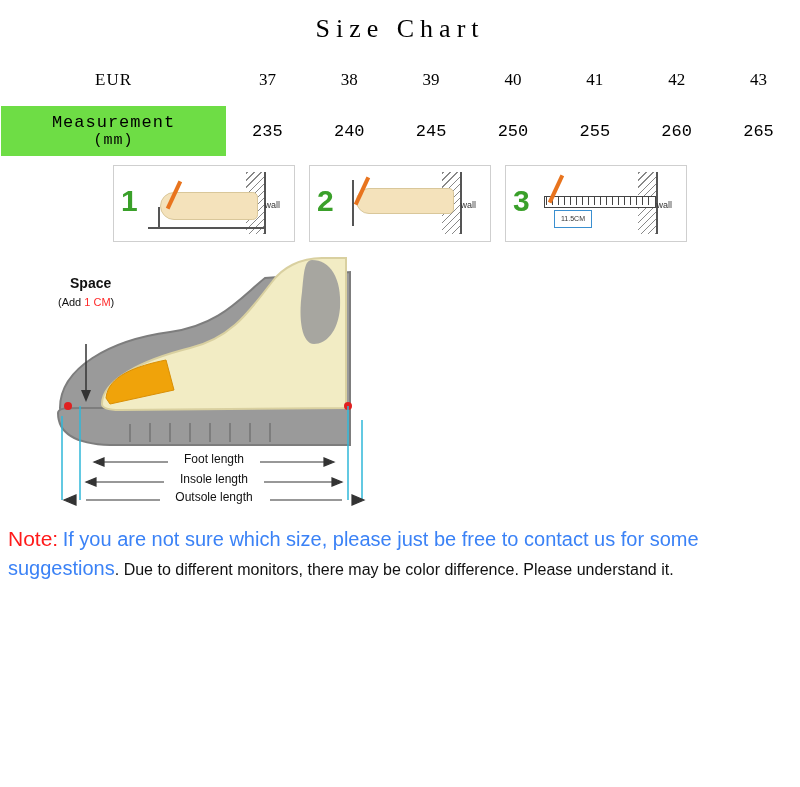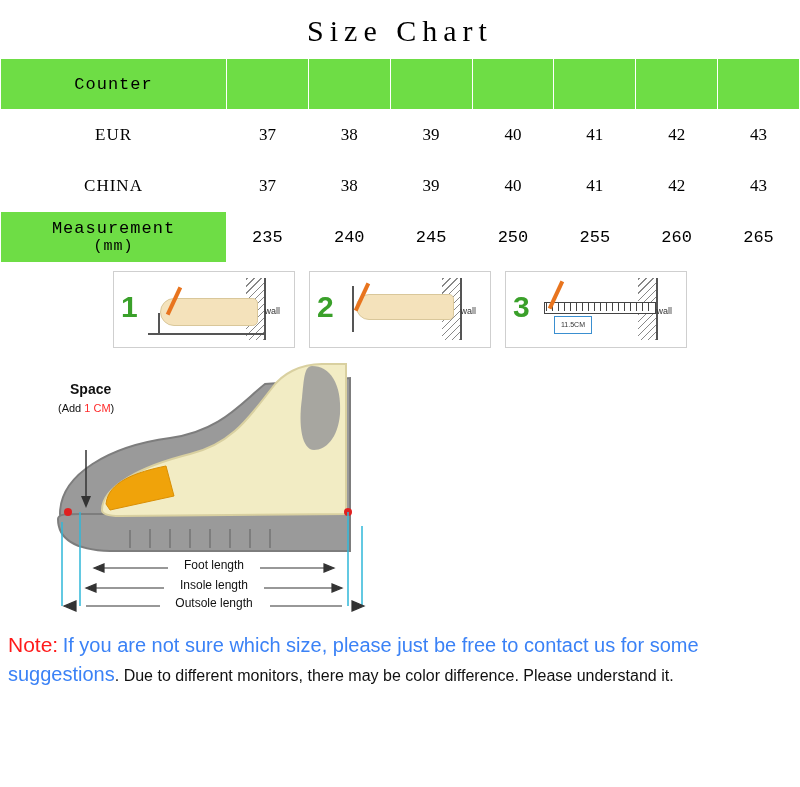--- a/index.html
+++ b/index.html
@@ -16,21 +16,21 @@
   }
   .page {
     position: relative;
     width: 800px;
     height: 787px;
   }
   
   .title {
     text-align: center;
     font-family: "Liberation Serif", serif;
-    font-size: 30px;
+    font-size: 26px;
     letter-spacing: 6px;
     padding: 14px 0 10px 0;
     font-weight: normal;
     color: #000;
   }
   
   table.size-table {
     width: 800px;
     border-collapse: collapse;
     table-layout: fixed;
@@ -216,53 +216,33 @@
 </style>
 </head>
 <body>
 
 <div class="page">
 
   <div class="title">Size Chart</div>
 
   <table class="size-table">
     <tbody>
-      <tr class="green">
-        <td class="label-cell label-left">Counter</td>
-        <td></td>
-        <td></td>
-        <td></td>
-        <td></td>
-        <td></td>
-        <td></td>
-        <td></td>
-      </tr>
 
       <tr class="white">
         <td class="label-cell">EUR</td>
         <td class="data-cell">37</td>
         <td class="data-cell">38</td>
         <td class="data-cell">39</td>
         <td class="data-cell">40</td>
         <td class="data-cell">41</td>
         <td class="data-cell">42</td>
         <td class="data-cell">43</td>
       </tr>
 
 
-      <tr class="white">
-        <td class="label-cell">CHINA</td>
-        <td class="data-cell">37</td>
-        <td class="data-cell">38</td>
-        <td class="data-cell">39</td>
-        <td class="data-cell">40</td>
-        <td class="data-cell">41</td>
-        <td class="data-cell">42</td>
-        <td class="data-cell">43</td>
-      </tr>
 
       <tr class="mixed">
         <td class="label-cell">
           <span class="meas-label">
             <span>Measurement</span>
             <span class="sub">(mm)</span>
           </span>
         </td>
         <td class="data-cell">235</td>
         <td class="data-cell">240</td>

